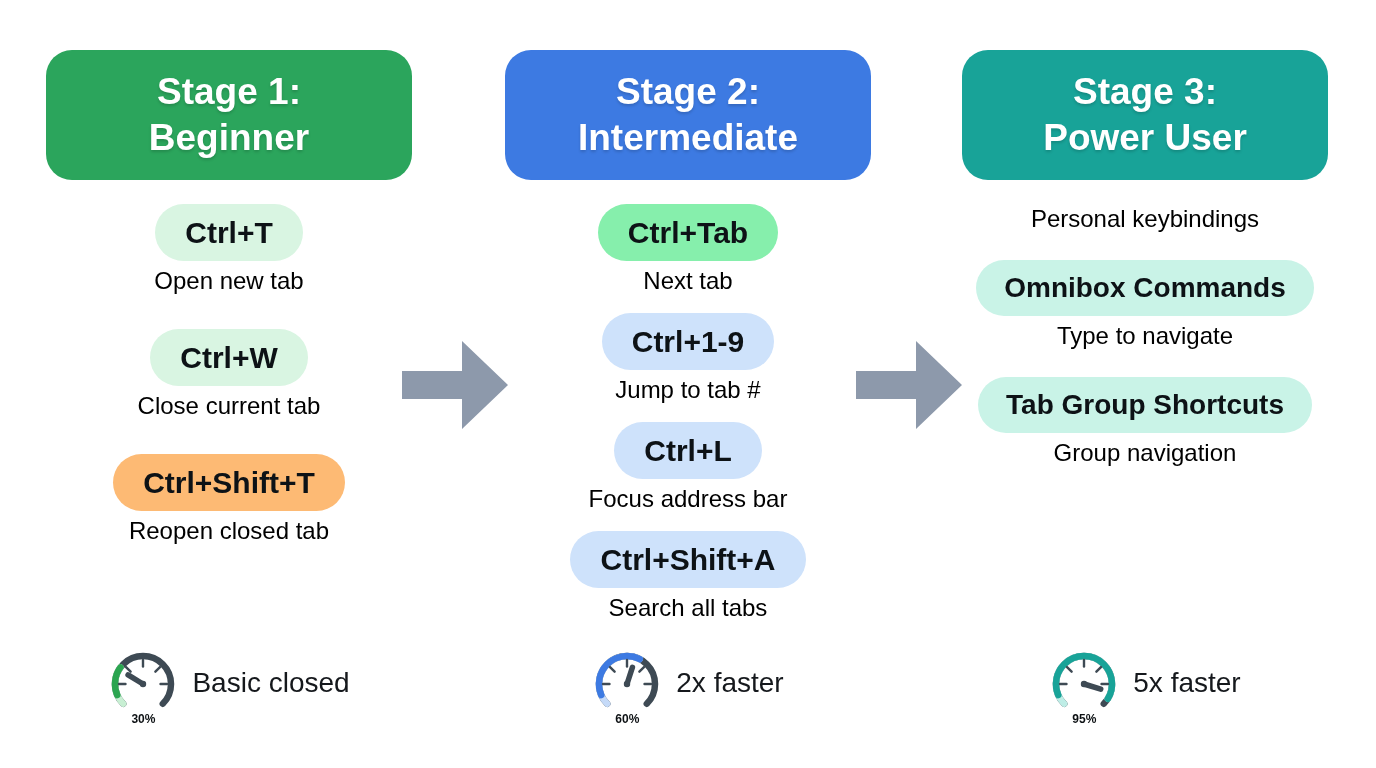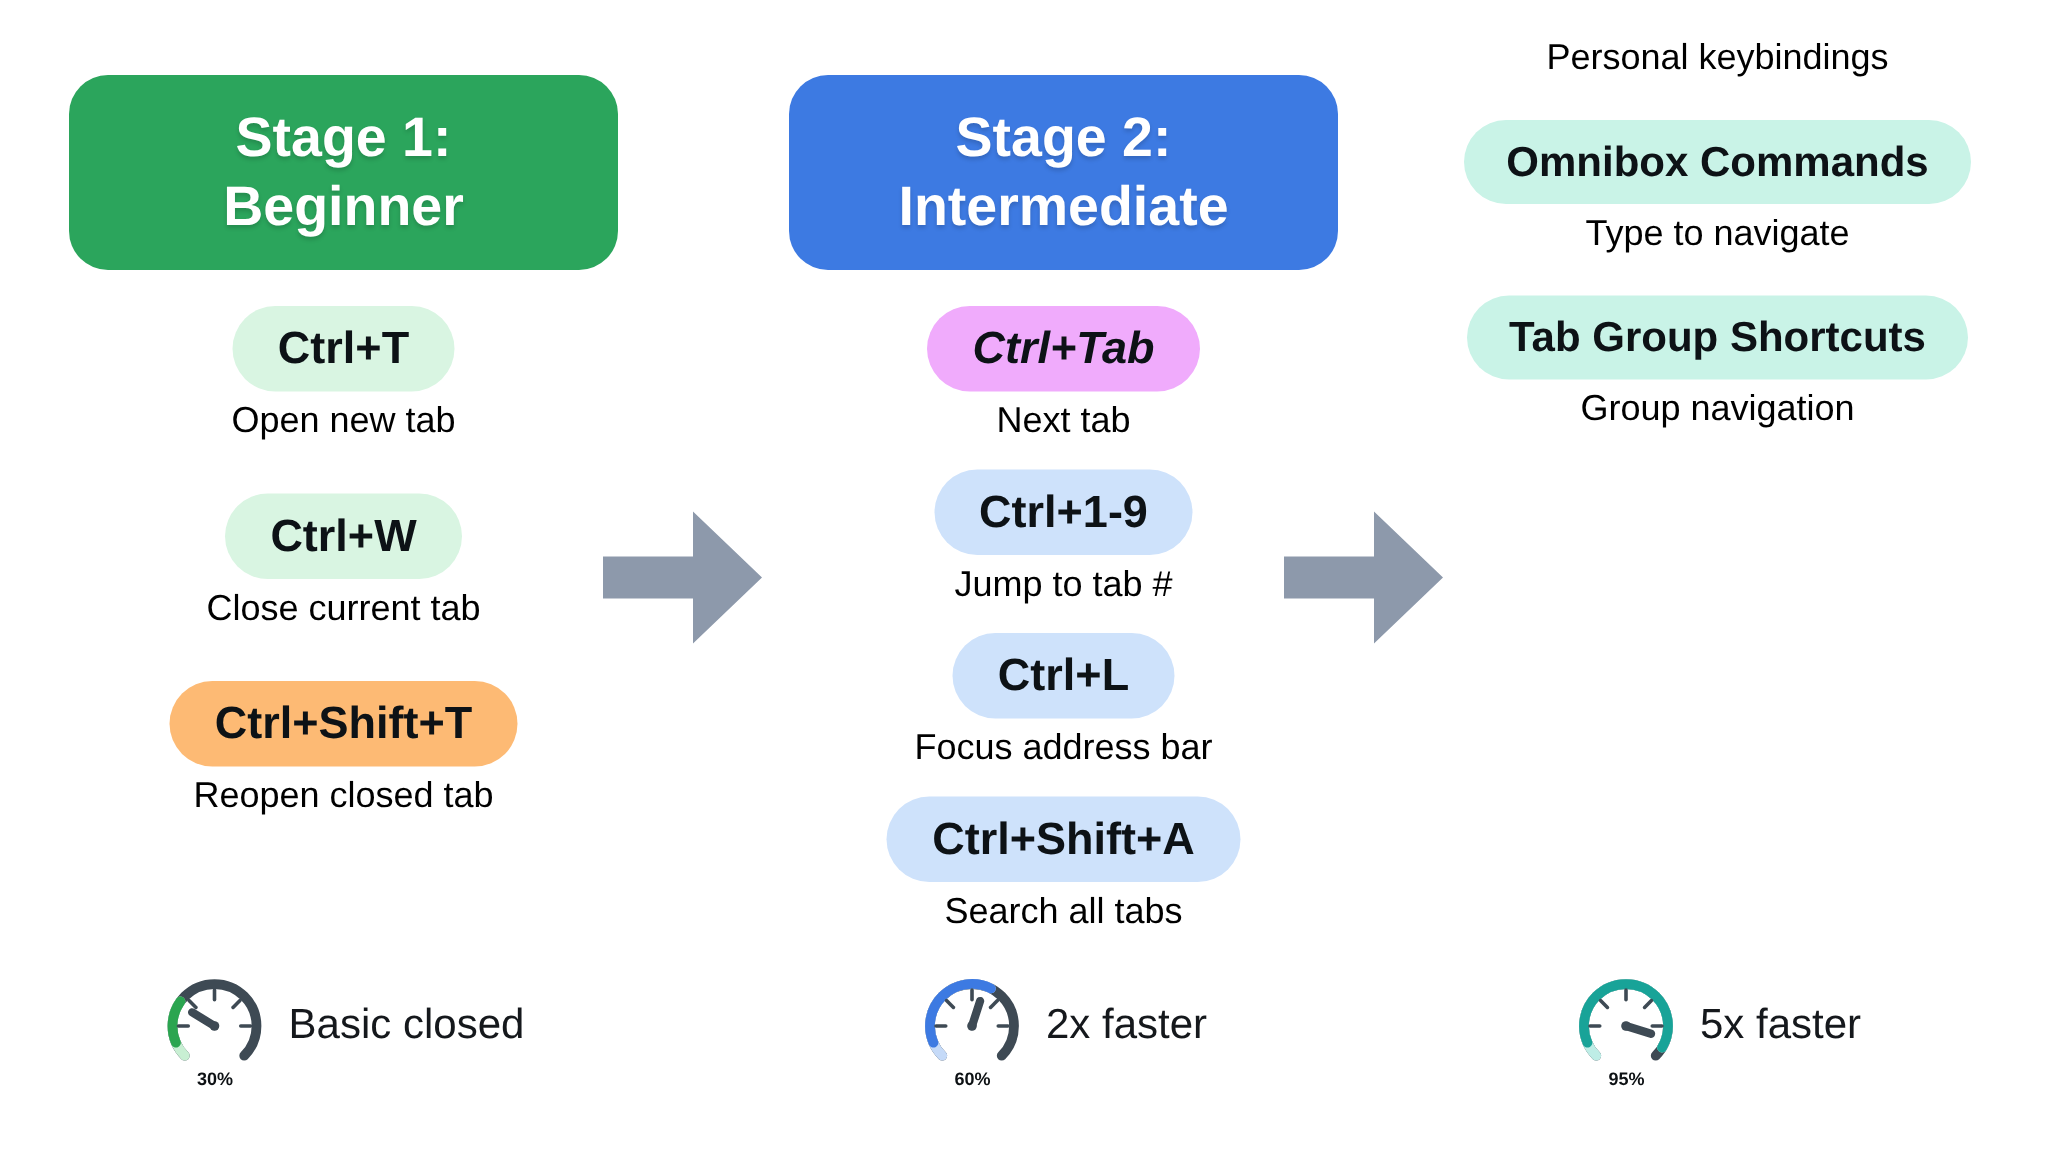--- a/index.html
+++ b/index.html
@@ -7,21 +7,21 @@
   body {
     position:relative;
     background:#ffffff;
     font-family:"Liberation Sans","DejaVu Sans",sans-serif;
     overflow:hidden;
   }
   .column {
     position:absolute; top:0; width:366px; height:768px; text-align:center;
   }
   .col-1 { left:46px; }
-  .col-2 { left:526px; }
+  .col-2 { left:505px; }
   .col-3 { left:962px; }
   .stage-header {
     margin-top:50px; height:130px; border-radius:26px;
     display:flex; flex-direction:column; justify-content:center;
     color:#ffffff; font-weight:700; font-size:37px; line-height:46px;
     text-shadow:0 2px 3px rgba(0,0,0,0.16);
   }
   .items { margin-top:24px; }
   .item { margin-bottom:33px; }
   .col-2 .item { margin-bottom:17px; }
@@ -103,21 +103,21 @@
   </div>
 </section>
 
 <section class="column col-2">
   <div class="stage-header" style="background: rgb(61, 122, 226);">
     <div>Stage 2:</div>
     <div>Intermediate</div>
   </div>
   <div class="items">
     <div class="item">
-      <div class="pill" style="background: #f0abfc; font-style: italic;">
+      <div class="pill" style="background: #86efac;">
         <span>Ctrl+Tab</span>
       </div>
       <div class="caption">Next tab</div>
     </div>
     <div class="item">
       <div class="pill" style="background: rgb(206, 226, 251);">
         <span>Ctrl+1-9</span>
       </div>
       <div class="caption">Jump to tab #</div>
     </div>
@@ -148,20 +148,24 @@
           <line x1="35" y1="35" x2="40.407797401561574" y2="18.35651096483481" stroke="#3E4A54" stroke-width="5.5" stroke-linecap="round"></line>
           <circle cx="35" cy="35" r="3.2" fill="#3E4A54"></circle>
         </svg>
       <div class="gauge-pct">60%</div>
     </div>
     <div class="gauge-text">2x faster</div>
   </div>
 </section>
 
 <section class="column col-3">
+  <div class="stage-header" style="background: rgb(24, 163, 152);">
+    <div>Stage 3:</div>
+    <div>Power User</div>
+  </div>
   <div class="items">
     <div class="item">
       <div class="caption">Personal keybindings</div>
     </div>
     <div class="item">
       <div class="pill" style="background: rgb(201, 243, 231);">
         <span>Omnibox Commands</span>
       </div>
       <div class="caption">Type to navigate</div>
     </div>

